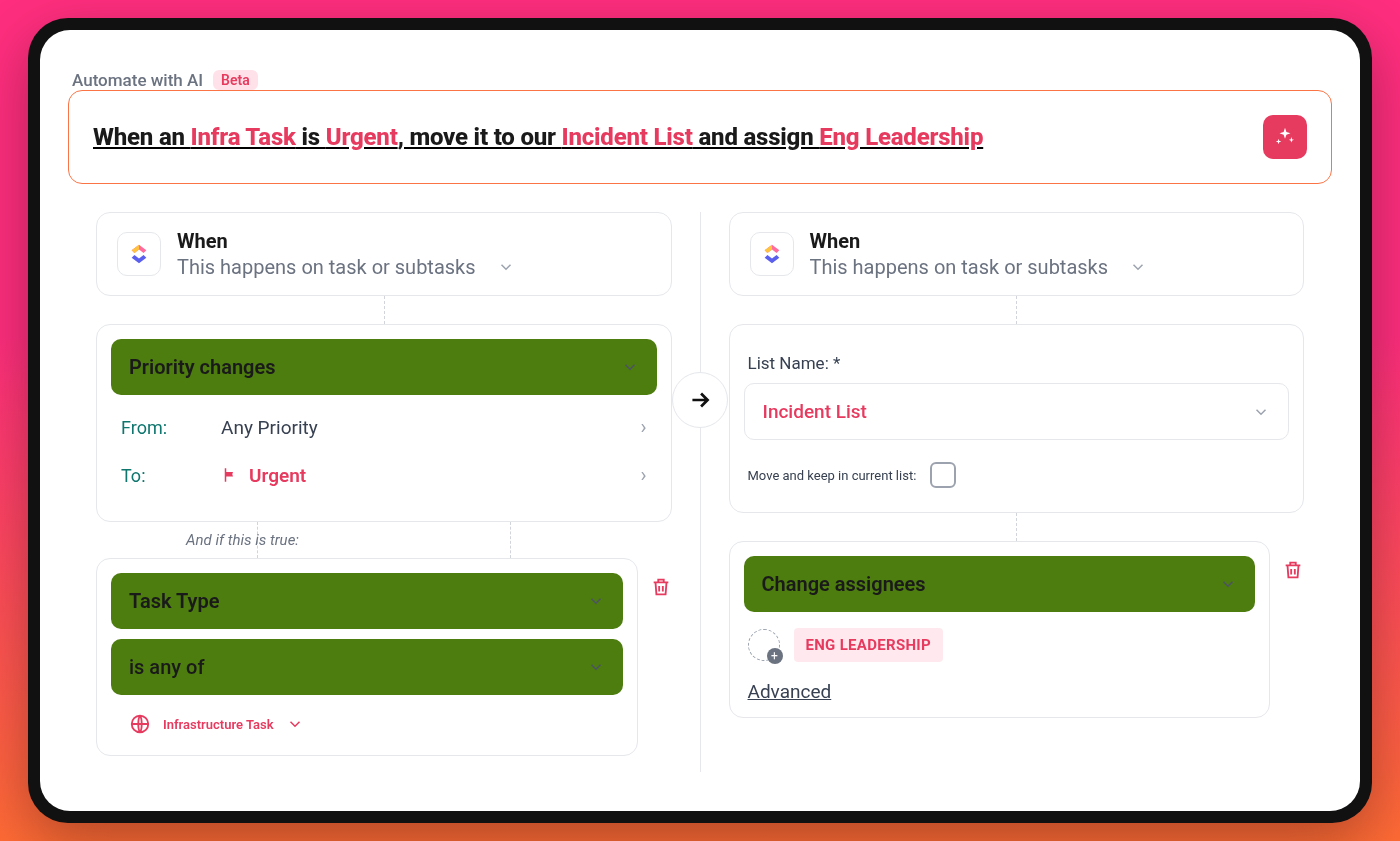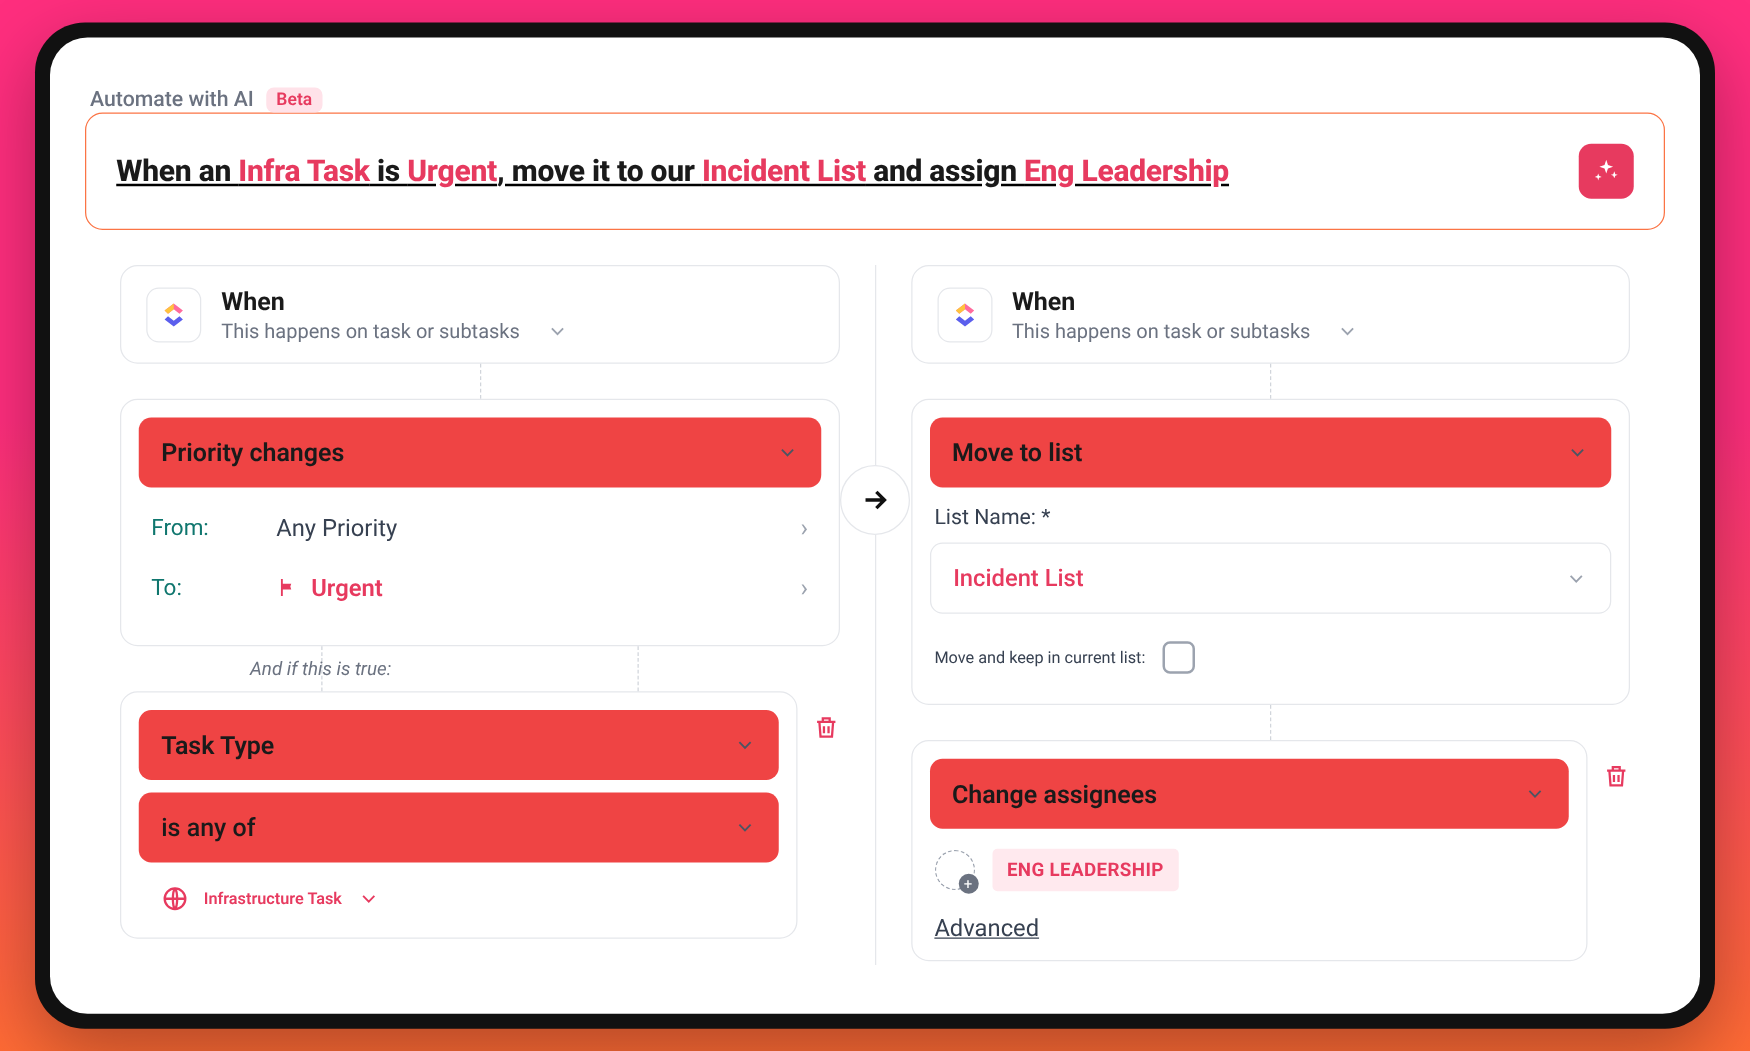--- a/index.html
+++ b/index.html
@@ -113,34 +113,34 @@
   align-items: center;
   gap: 16px;
 }
 .logo-box {
   width: 44px; height: 44px;
   border: 1px solid #e5e7eb;
   border-radius: 10px;
   display: flex; align-items: center; justify-content: center;
 }
 .when-title { font-size: 20px; font-weight: 700; color: #1a1a1a; }
-.when-sub { font-size: 16px; color: #6b7280; display: flex; align-items: center; gap: 21px; margin-top:2px;}
+.when-sub { font-size: 20px; color: #6b7280; display: flex; align-items: center; gap: 21px; margin-top:2px;}
 .connector {
   height: 28px;
   border-left: 1px dashed #d1d5db;
   margin-left: 50%;
 }
 .block {
   border: 1px solid #e5e7eb;
   border-radius: 14px;
   background: #fff;
   padding: 14px;
 }
 .select-row {
-  background: #ef4444;
+  background: #4d7c0f;
   border-radius: 10px;
   padding: 16px 18px;
   display: flex;
   align-items: center;
   justify-content: space-between;
   cursor: pointer;
 }
 .select-label { font-size: 20px; font-weight: 600; color: #1a1a1a; }
 .kv-row {
   display: flex;
@@ -157,21 +157,21 @@
   display: flex;
   align-items: center;
   height: 36px;
   position: relative;
 }
 .and-if-text {
   font-style: italic;
   color: #6b7280;
   font-size: 15px;
   position: absolute;
-  left: 104px;
+  left: 90px;
 }
 .and-if-wrap::before, .and-if-wrap::after {
   content:"";
   position:absolute;
   top:0; bottom:0;
   border-left:1px dashed #d1d5db;
 }
 .and-if-wrap::before { left: 28%; }
 .and-if-wrap::after { left: 72%; }
 .block-with-delete { display:flex; gap:12px; align-items:flex-start; }
@@ -379,26 +379,20 @@
               <svg class="chev-down" viewBox="0 0 24 24" fill="none" stroke="#9ca3af" stroke-width="2">
                   <path d="M6 9l6 6 6-6"></path>
                 </svg>
             </div>
           </div>
         </div>
 
         <div class="connector"></div>
 
         <div class="block">
-          <div class="select-row">
-            <span class="select-label">Move to list</span>
-            <svg class="chev-down" viewBox="0 0 24 24" fill="none" stroke="#4b5563" stroke-width="2">
-                <path d="M6 9l6 6 6-6"></path>
-              </svg>
-          </div>
           <div class="field-label">List Name: *</div>
           <div class="input-select">
             <span class="input-val-red">Incident List</span>
             <svg class="chev-down" viewBox="0 0 24 24" fill="none" stroke="#9ca3af" stroke-width="2">
                 <path d="M6 9l6 6 6-6"></path>
               </svg>
           </div>
           <div class="checkbox-row">
             <span>Move and keep in current list:</span>
             <div class="chk"></div>

